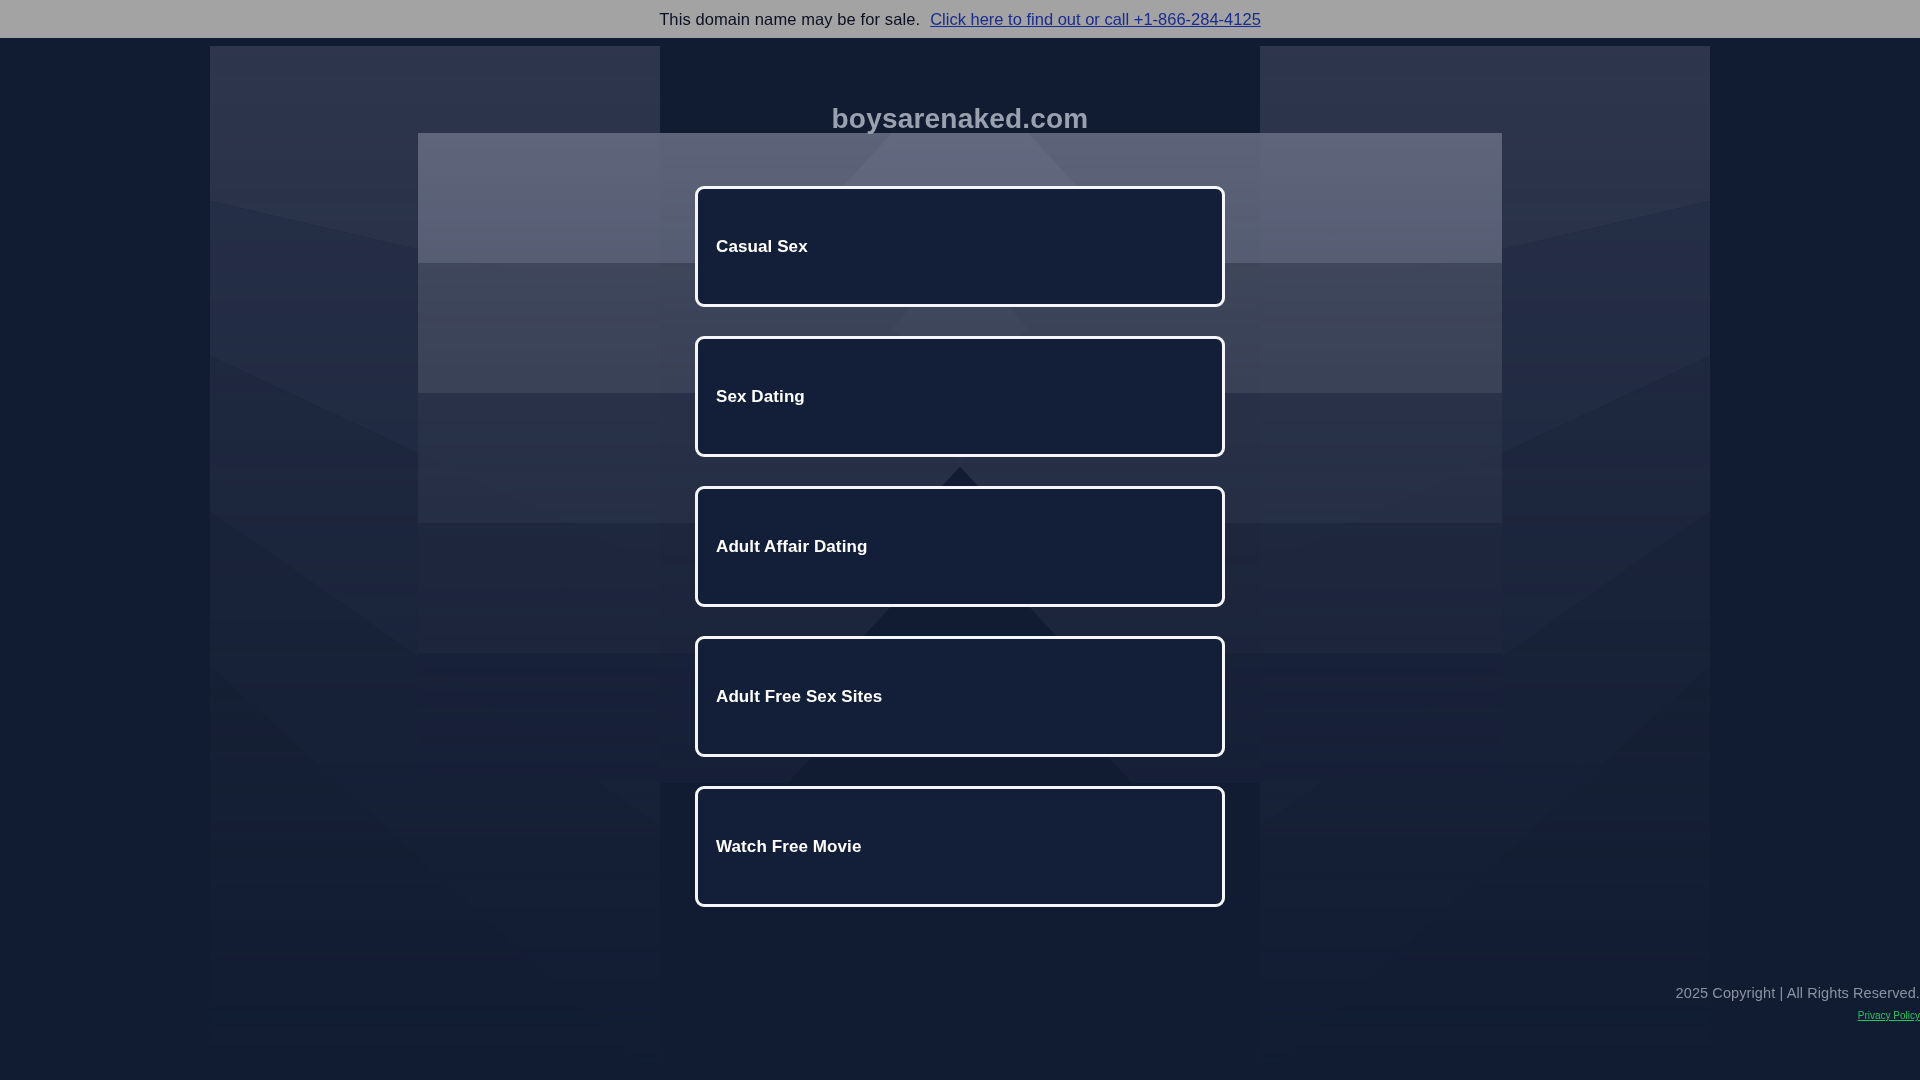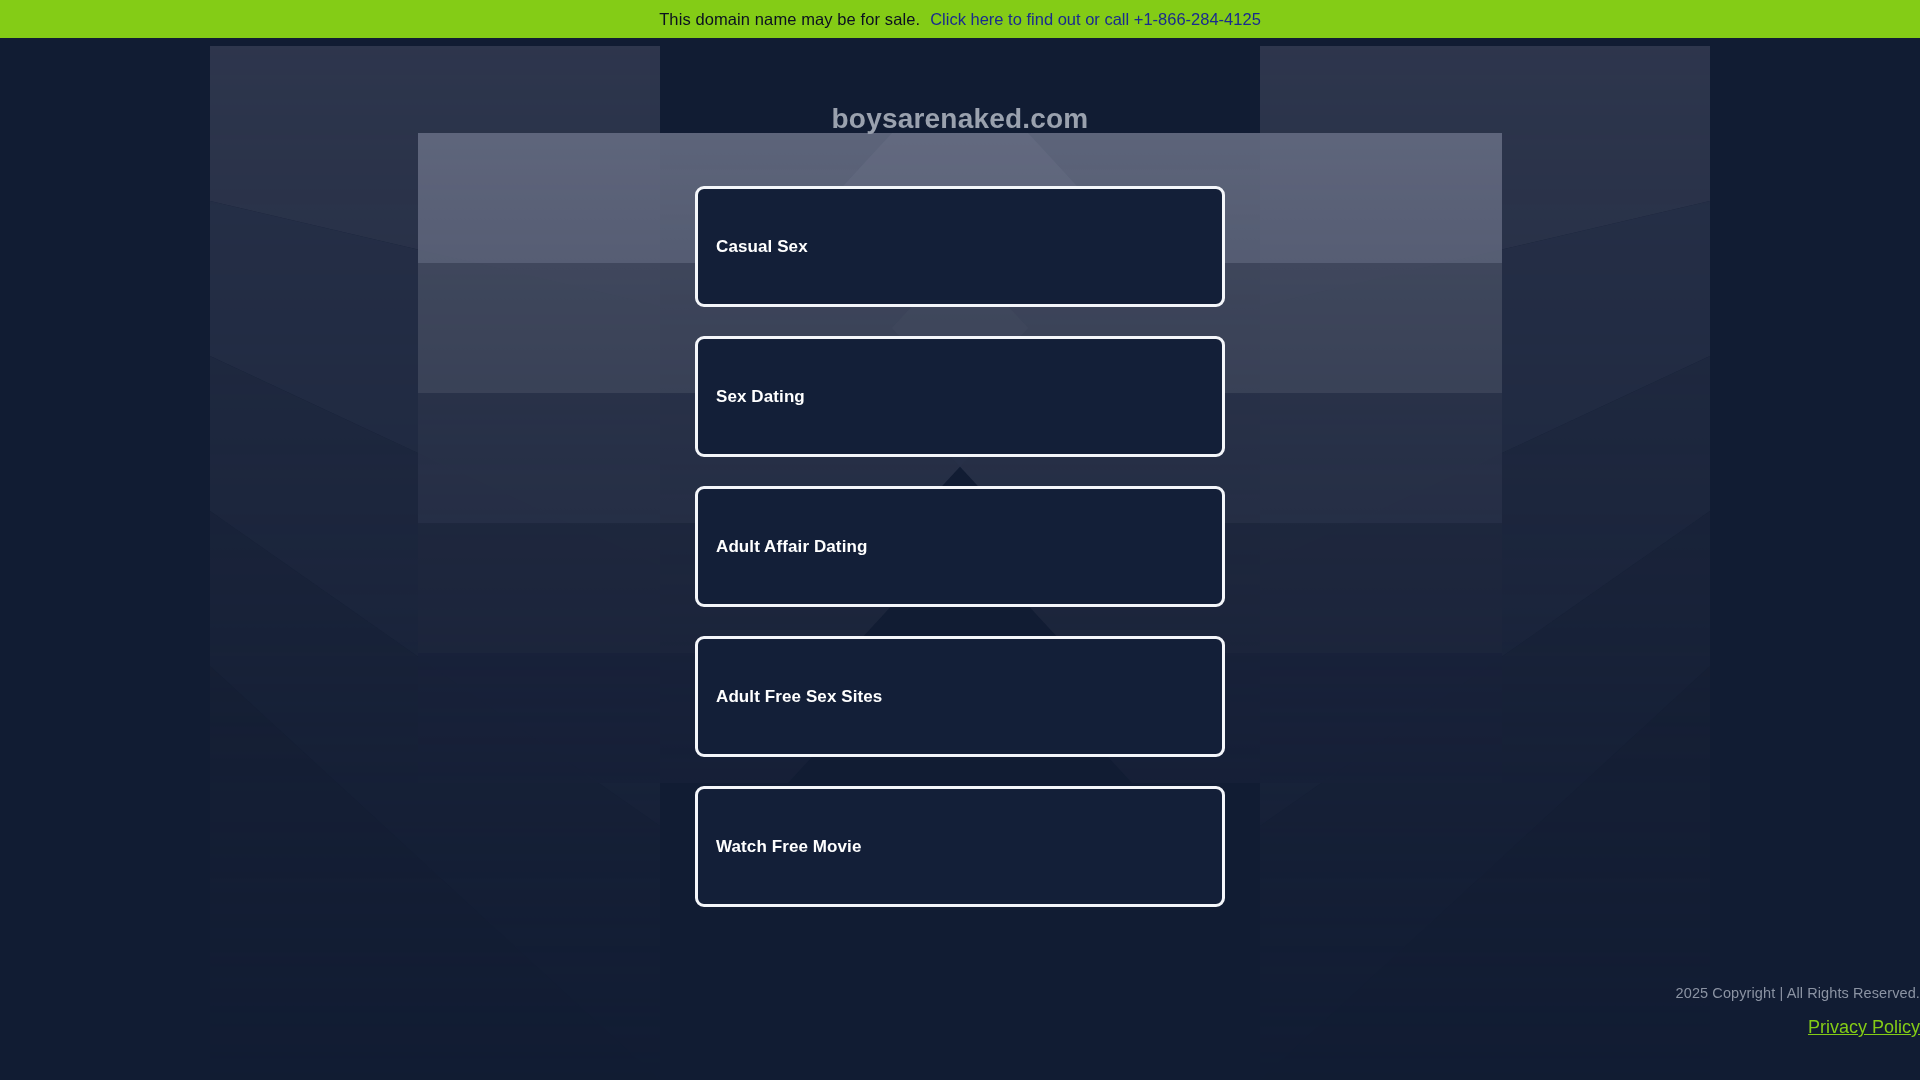--- a/index.html
+++ b/index.html
@@ -19,34 +19,35 @@
     background:#111c33;
     overflow:hidden;
   }
 
   
   #sale-banner {
     position:absolute;
     top:0; left:0;
     width:1920px;
     height:38px;
-    background:#84cc16;
+    background:#a3a3a3;
     display:flex;
     align-items:center;
     justify-content:center;
     z-index:60;
   }
   #sale-banner .txt {
     font-size:16.5px;
     color:#0b1020;
     letter-spacing:0.1px;
   }
   #sale-banner .lnk {
     font-size:16.5px;
     color:#1a2b8f;
+    text-decoration:underline;
     margin-left:10px;
     cursor:pointer;
   }
 
   
   #bg-art {
     position:absolute;
     top:38px; left:0;
     width:1920px;
     height:1042px;
@@ -110,23 +111,23 @@
     text-align:right;
     z-index:10;
   }
   #footer .copy {
     font-size:14.5px;
     color:#8b93a3;
     letter-spacing:0.1px;
   }
   #footer .privacy {
     display:inline-block;
-    margin-top:16px;
-    font-size:18px;
-    color:#84cc16;
+    margin-top:9px;
+    font-size:10px;
+    color:#22c55e;
     text-decoration:underline;
     cursor:pointer;
   }
 </style>
 </head>
 <body>
 
 <div id="page">
 
   <div id="sale-banner">

